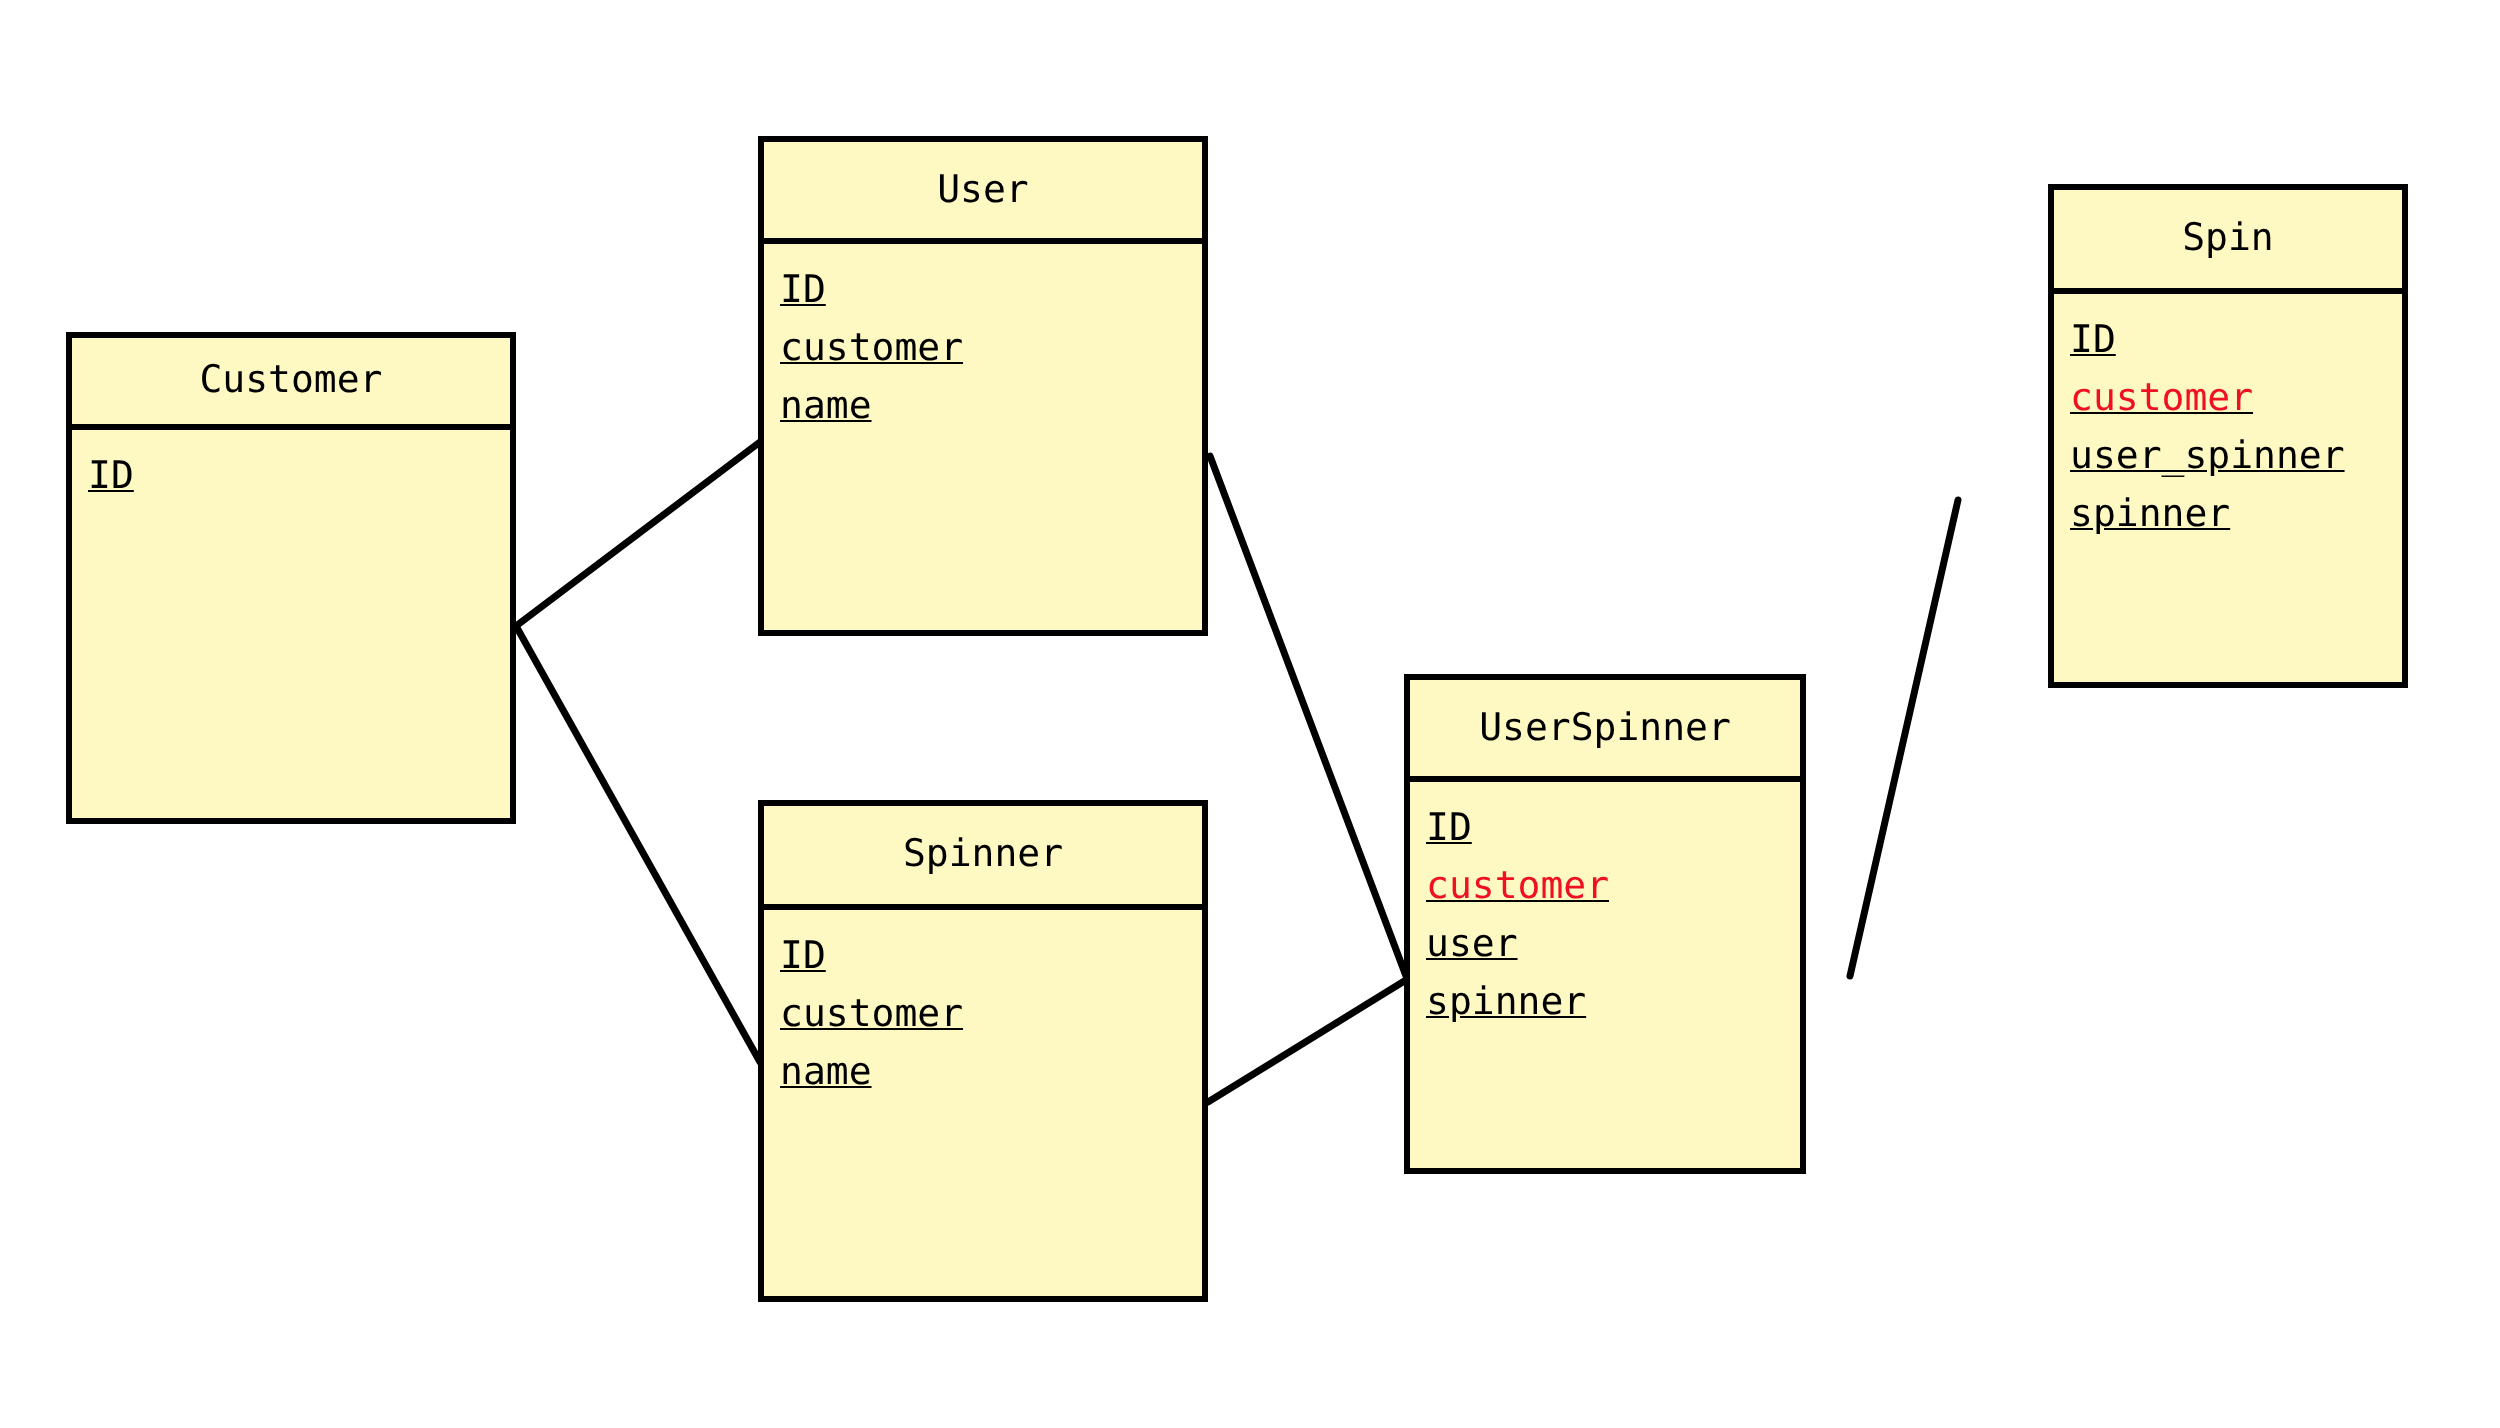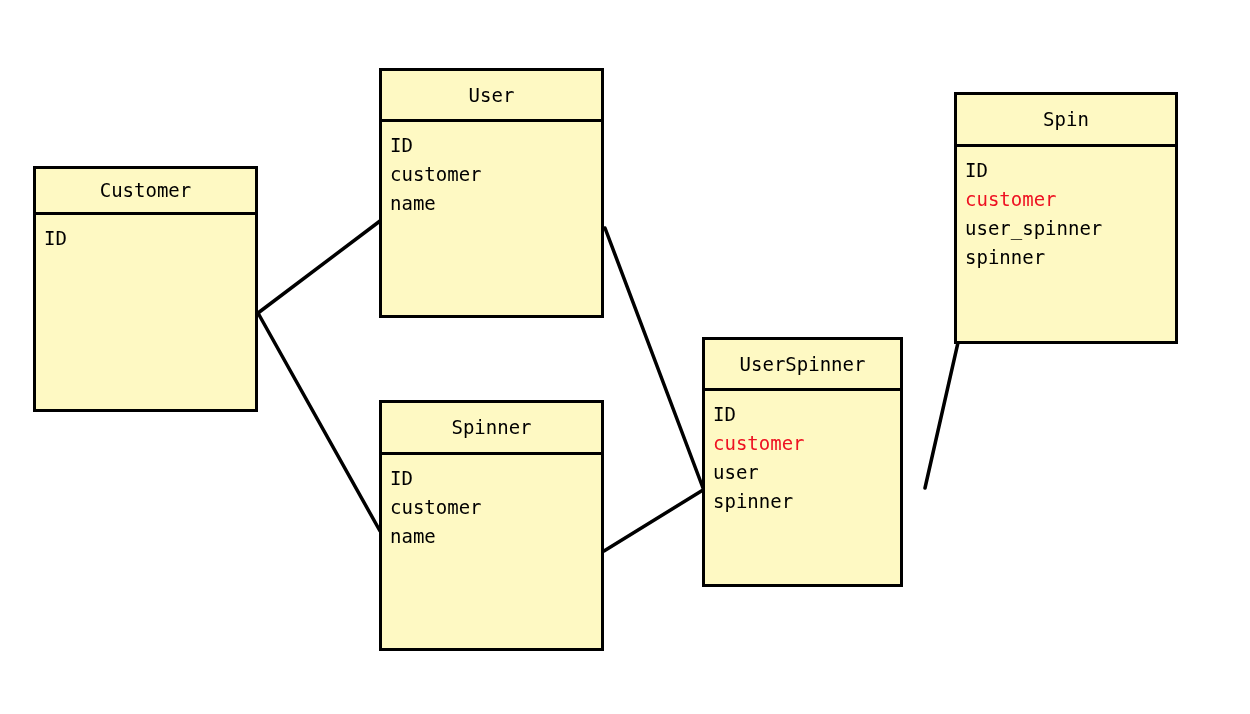--- a/index.html
+++ b/index.html
@@ -38,20 +38,21 @@
     color: #000000;
     font-size: 19px;
     line-height: 1;
     display: flex;
     align-items: center;
     justify-content: center;
   }
   .entity-body {
     box-sizing: border-box;
     padding: 9px 0 0 8px;
+    text-decoration: underline;
   }
   .attr {
     font-size: 19px;
     line-height: 29px;
     color: #000000;
     white-space: pre;
   }
   .attr.highlight {
     color: #ee1122;
   }
@@ -94,21 +95,21 @@
       </div>
       <div class="entity" style="left: 702px; top: 337px; width: 201px; height: 250px;">
         <div class="entity-header" style="height: 51px;">UserSpinner</div>
         <div class="entity-body">
           <div class="attr">ID</div>
           <div class="attr highlight" style="color: rgb(238, 17, 34);">customer</div>
           <div class="attr">user</div>
           <div class="attr">spinner</div>
         </div>
       </div>
-      <div class="entity" style="left: 954px; top: 92px; width: 224px; height: 252px;">
+      <div class="entity" style="left: 1024px; top: 92px; width: 180px; height: 252px;">
         <div class="entity-header" style="height: 52px;">Spin</div>
         <div class="entity-body">
           <div class="attr">ID</div>
           <div class="attr highlight" style="color: rgb(238, 17, 34);">customer</div>
           <div class="attr">user_spinner</div>
           <div class="attr">spinner</div>
         </div>
       </div>
     </div>
 

